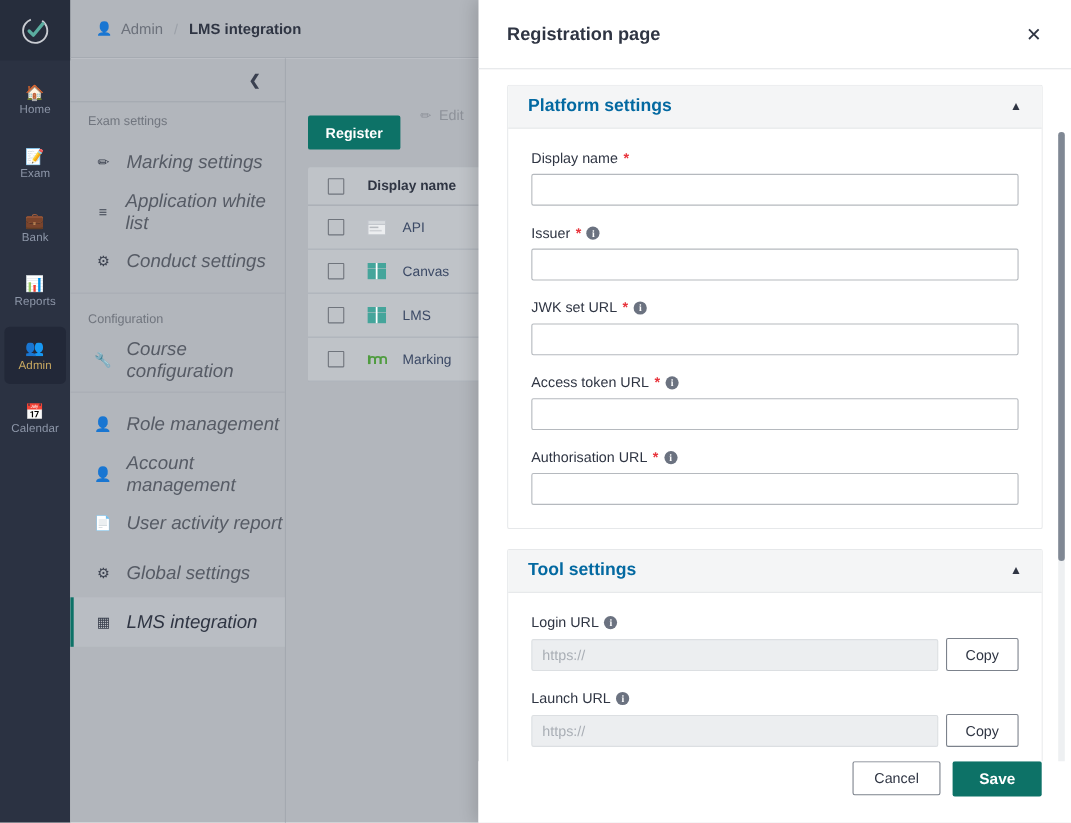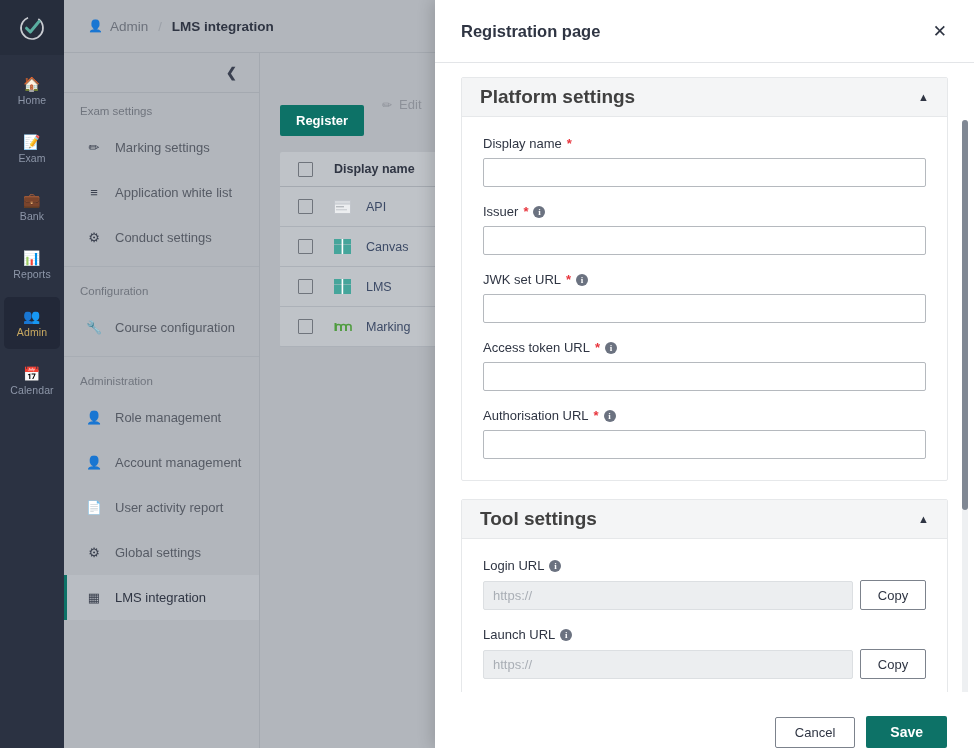--- a/index.html
+++ b/index.html
@@ -66,21 +66,21 @@
     font-size: 11.5px; color: #70757e;
     padding: 12px 0 8px 16px;
   }
   .sn-item {
     display: flex; align-items: center; gap: 13px;
     height: 45px; padding-left: 19px; cursor: pointer;
     border-left: 3px solid transparent;
     color: #565b65;
   }
   .sn-item .sn-ico { font-size: 13px; width: 16px; color: #3b414f; display:flex; align-items:center; justify-content:center;}
-  .sn-item .sn-lbl { font-size: 13px; }
+  .sn-item .sn-lbl { font-size: 17px; font-style: italic; }
   .sn-item.active {
     background: #b9bdc3; border-left: 3px solid #0d7267;
     color: #2f3543; padding-left: 19px;
   }
   .sn-divider { height: 1px; background: #a8adb4; margin: 6px 0; }
 
   
   .main {
     position: absolute; left: 260px; top: 53px;
     width: 714px; height: 695px;
@@ -137,21 +137,21 @@
     padding: 14px 26px 0 26px;
   }
   .scroll-area { height: 100%; overflow: hidden; }
 
   .card { background: #fff; border: 1px solid #e6e8ea; border-radius: 2px; margin-bottom: 18px; }
   .card-head {
     background: #f4f5f6; height: 39px;
     display: flex; align-items: center; justify-content: space-between;
     padding: 0 18px; border-bottom: 1px solid #e6e8ea; cursor: pointer;
   }
-  .card-title { font-size: 19px; font-weight: bold; color: #404040; }
+  .card-title { font-size: 16px; font-weight: bold; color: #0369a1; }
   .card-chevron { font-size: 11px; color: #2f3543; }
   .card-body { padding: 19px 21px 17px 21px; }
 
   .field { margin-bottom: 17px; }
   .field:last-child { margin-bottom: 4px; }
   .flabel {
     display: flex; align-items: center; gap: 5px;
     font-size: 13px; color: #2f3543; margin-bottom: 7px;
   }
   .req { color: #e8353d; font-size: 13px; font-weight: bold; }
@@ -172,21 +172,21 @@
   .row-copy { display: flex; gap: 7px; align-items: center; }
   .row-copy .input { flex: 1; }
   .btn-copy {
     width: 66px; height: 30px; flex: none;
     background: #fff; border: 1px solid #7c828c; border-radius: 2px;
     font-size: 13px; font-family: inherit; color: #2f3543; cursor: pointer;
   }
 
   .modal-foot {
     flex: none; height: 56px; background: #fff;
-    display: flex; align-items: flex-end; justify-content: flex-end;
+    display: flex; align-items: flex-start; justify-content: flex-end;
     gap: 11px; padding: 0 27px;
   }
   .btn-cancel {
     background: #fff; border: 1px solid #7c828c; border-radius: 2px;
     font-size: 13px; font-family: inherit; color: #2f3543;
     padding: 7px 19px; cursor: pointer;
   }
   .btn-save {
     background: #0d7267; border: none; border-radius: 2px;
     font-size: 14px; font-weight: bold; font-family: inherit; color: #fff;
@@ -267,21 +267,20 @@
     </div>
 
     <div class="sn-divider"></div>
     <div class="sn-group-label">Configuration</div>
     <div class="sn-item">
       <span class="sn-ico">🔧</span>
       <span class="sn-lbl">Course configuration</span>
     </div>
 
     <div class="sn-divider"></div>
-    <div class="sn-group-label">Administration</div>
     <div class="sn-item">
       <span class="sn-ico">👤</span>
       <span class="sn-lbl">Role management</span>
     </div>
     <div class="sn-item">
       <span class="sn-ico">👤</span>
       <span class="sn-lbl">Account management</span>
     </div>
     <div class="sn-item">
       <span class="sn-ico">📄</span>

